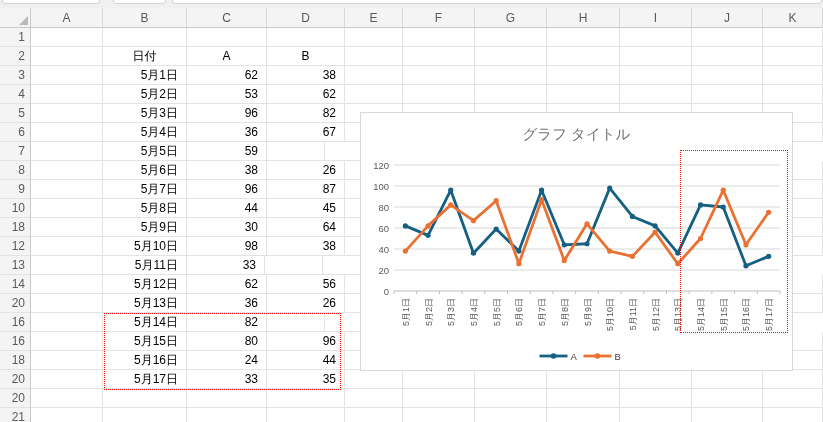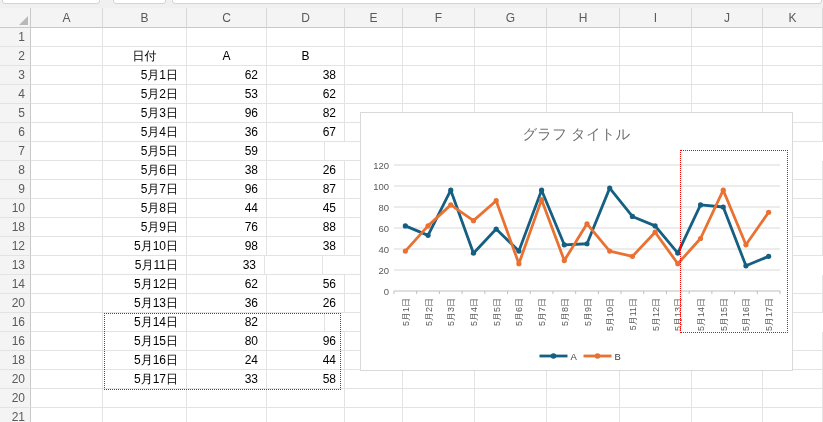--- a/index.html
+++ b/index.html
@@ -205,22 +205,22 @@
         <div class="cell" style="width: 72px;"></div>
         <div class="cell" style="width: 73px;"></div>
         <div class="cell" style="width: 72px;"></div>
         <div class="cell" style="width: 71px;"></div>
         <div class="cell" style="width: 60px;"></div>
       </div>
       <div class="sheet-row">
         <div class="row-header">18</div>
         <div class="cell" style="width: 72px;"></div>
         <div class="cell right" style="width: 84px;">5月9日</div>
-        <div class="cell right" style="width: 80px;">76</div>
-        <div class="cell right" style="width: 78px;">88</div>
+        <div class="cell right" style="width: 80px;">30</div>
+        <div class="cell right" style="width: 78px;">64</div>
         <div class="cell" style="width: 58px;"></div>
         <div class="cell" style="width: 72px;"></div>
         <div class="cell" style="width: 72px;"></div>
         <div class="cell" style="width: 73px;"></div>
         <div class="cell" style="width: 72px;"></div>
         <div class="cell" style="width: 71px;"></div>
         <div class="cell" style="width: 60px;"></div>
       </div>
       <div class="sheet-row">
         <div class="row-header">12</div>
@@ -316,21 +316,21 @@
         <div class="cell" style="width: 73px;"></div>
         <div class="cell" style="width: 72px;"></div>
         <div class="cell" style="width: 71px;"></div>
         <div class="cell" style="width: 60px;"></div>
       </div>
       <div class="sheet-row">
         <div class="row-header">20</div>
         <div class="cell" style="width: 72px;"></div>
         <div class="cell right" style="width: 84px;">5月17日</div>
         <div class="cell right" style="width: 80px;">33</div>
-        <div class="cell right" style="width: 78px;">58</div>
+        <div class="cell right" style="width: 78px;">35</div>
         <div class="cell" style="width: 58px;"></div>
         <div class="cell" style="width: 72px;"></div>
         <div class="cell" style="width: 72px;"></div>
         <div class="cell" style="width: 73px;"></div>
         <div class="cell" style="width: 72px;"></div>
         <div class="cell" style="width: 71px;"></div>
         <div class="cell" style="width: 60px;"></div>
       </div>
       <div class="sheet-row">
         <div class="row-header">20</div>

